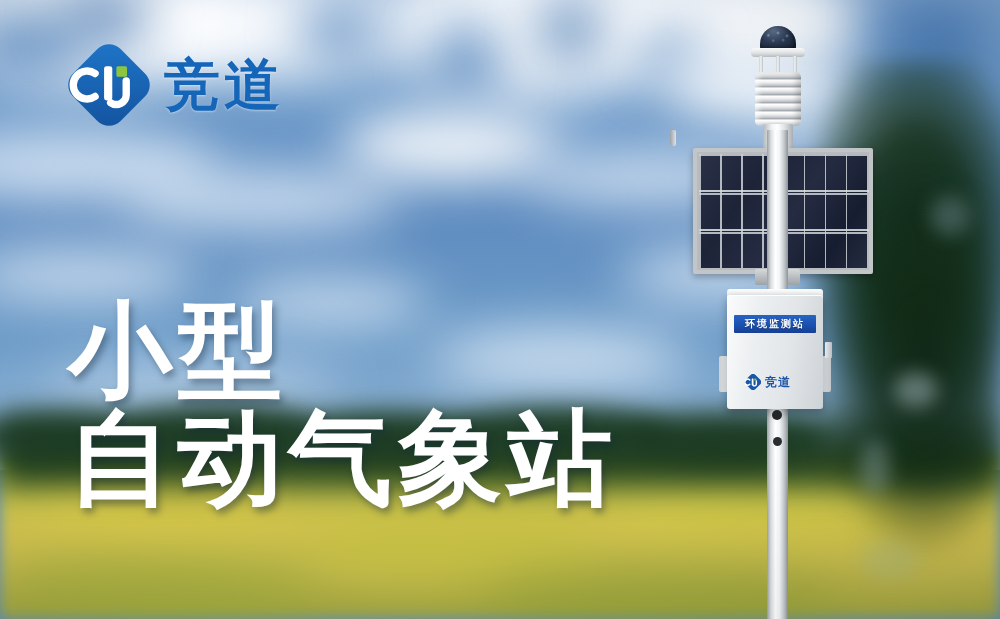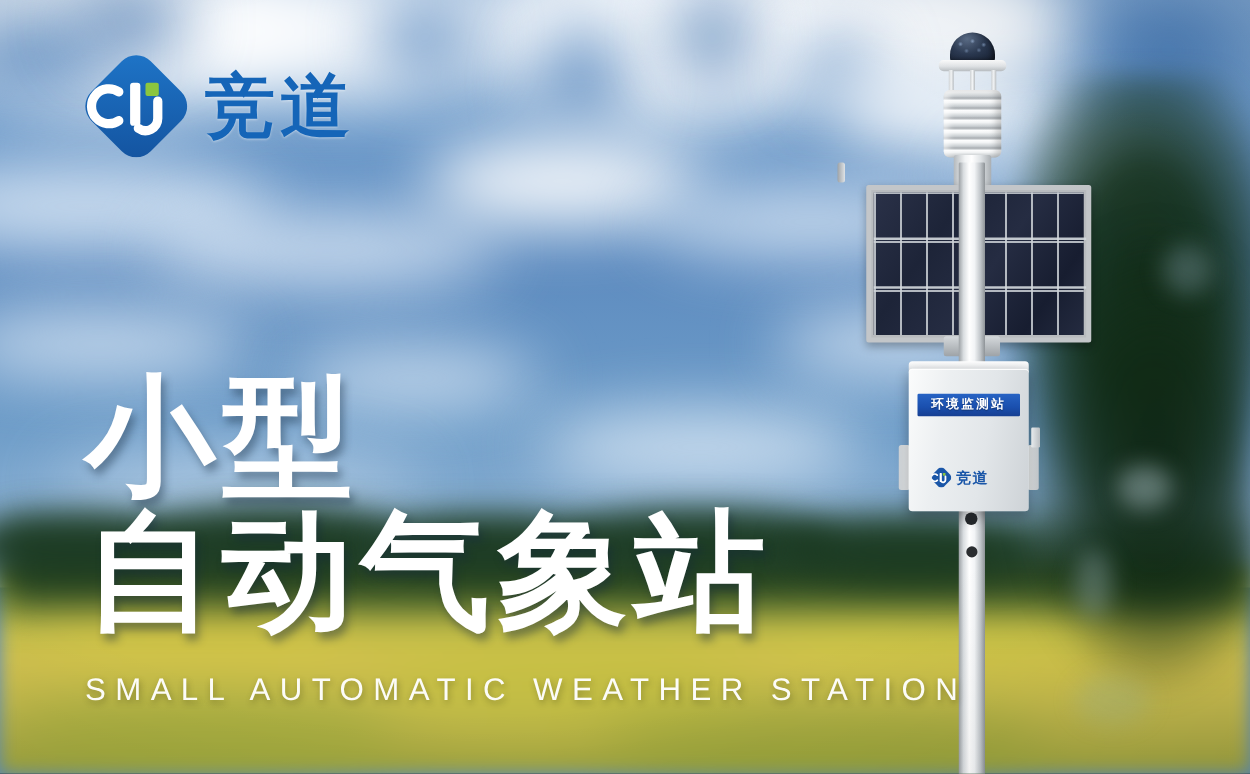--- a/index.html
+++ b/index.html
@@ -343,15 +343,14 @@
       </svg>
     </span>
     <span class="brand-text">竞道</span>
   </div>
 
   <div class="headline">
     <div class="h-line">小型</div>
     <div class="h-line">自动气象站</div>
   </div>
 
-  <div class="subtitle">SMALL AUTOMATIC WEATHER STATION</div>
 
 </div>
 
 </body></html>

